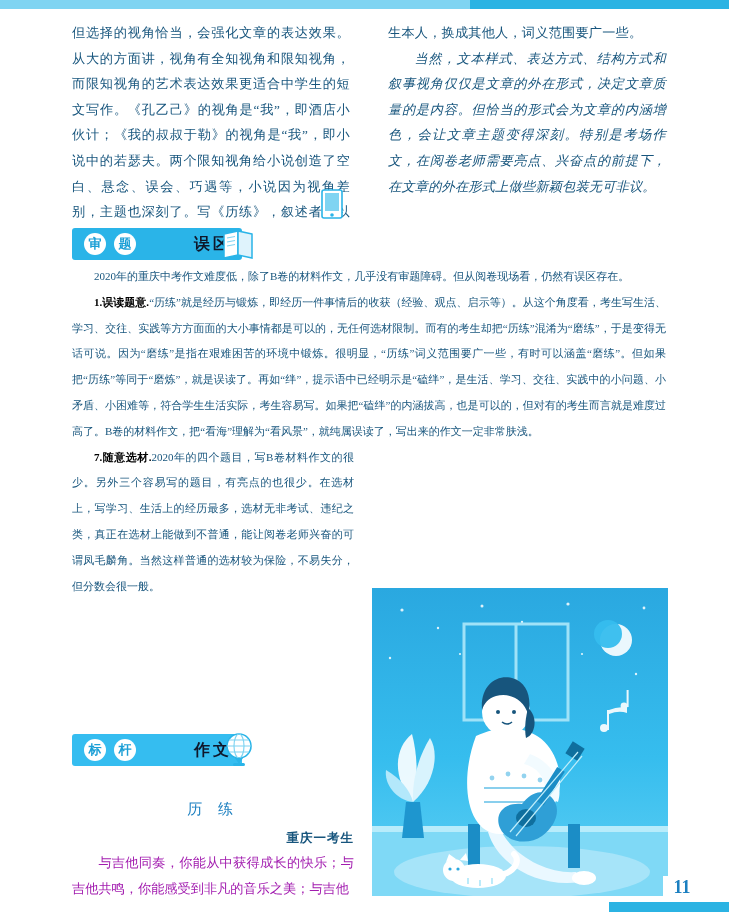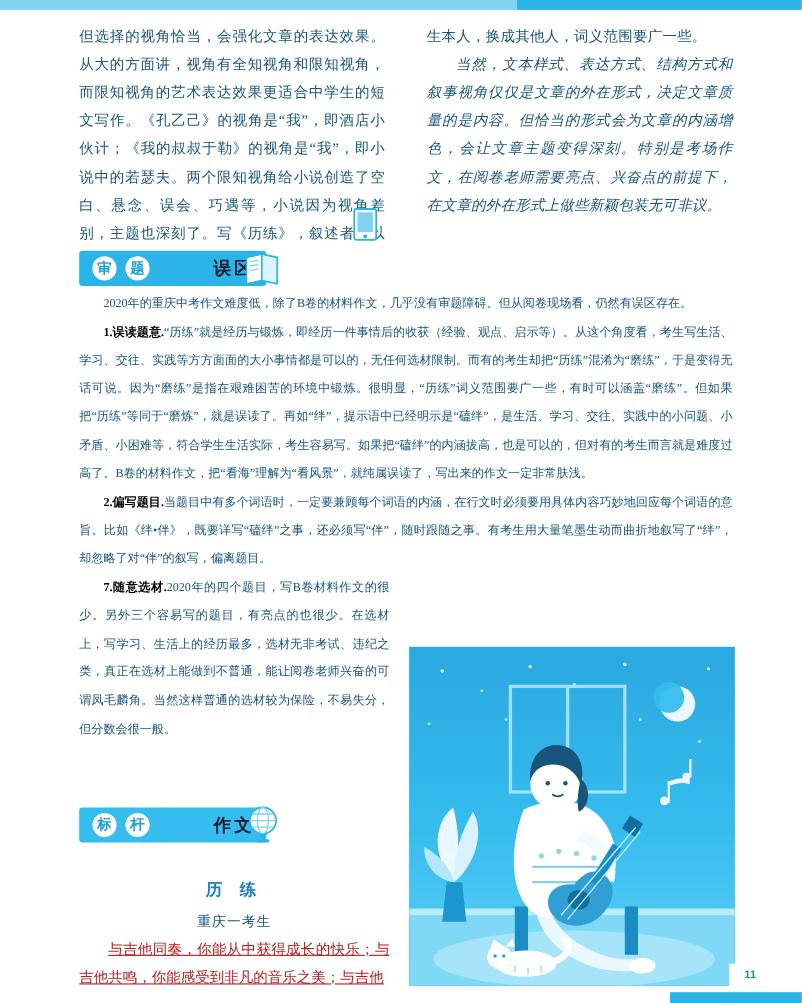--- a/index.html
+++ b/index.html
@@ -147,46 +147,45 @@
   }
 
   
   .article-title {
     position: absolute;
     top: 800px;
     left: 72px;
     width: 282px;
     text-align: center;
     font-size: 15px;
-    font-weight: bold;
+    font-weight: normal;
     color: #1b7fc0;
     letter-spacing: 6px;
     font-family: "Liberation Serif", "DejaVu Serif", serif;
   }
   .article-author {
     position: absolute;
     top: 830px;
     left: 72px;
     width: 282px;
-    text-align: center;
+    text-align: right;
     font-size: 12.5px;
-    font-weight: normal;
+    font-weight: bold;
     color: #17557d;
     letter-spacing: 1px;
   }
   .article-body {
     position: absolute;
     top: 850px;
     left: 72px;
     width: 282px;
     font-size: 13.2px;
     line-height: 25.6px;
-    color: #b91c1c;
+    color: #a21caf;
     text-align: justify;
-    text-decoration: underline;
   }
   .article-body p { margin: 0; text-indent: 2em; }
 
   
   .illus {
     position: absolute;
     top: 588px;
     left: 372px;
     width: 296px;
     height: 308px;
@@ -211,25 +210,25 @@
     background: #2bb3e3;
   }
   .pn-box {
     position: absolute;
     right: 28px;
     bottom: 14px;
     width: 38px;
     height: 22px;
     background: #ffffff;
     color: #1b7fc0;
-    font-size: 10px;
+    font-size: 18px;
     font-weight: bold;
     text-align: center;
     line-height: 22px;
-    font-family: Liberation Sans, sans-serif;
+    font-family: Liberation Serif, serif;
   }
 </style>
 </head>
 <body>
 
 <div class="page">
 
   <div class="top-bar">
     <div class="seg-a"></div>
     <div class="seg-b"></div>
@@ -263,21 +262,20 @@
         <path d="M6 12 L20 9 L20 33 L6 36 Z" fill="#ffffff" stroke="#2ab4e8" stroke-width="1.5"></path>
         <path d="M34 12 L20 9 L20 33 L34 36 Z" fill="#dff3fc" stroke="#2ab4e8" stroke-width="1.5"></path>
         <path d="M9 16 L17 14.5 M9 20 L17 18.5 M9 24 L17 22.5" stroke="#7fd4f2" stroke-width="1.2"></path>
       </svg>
     </div>
   </div>
 
   <div class="body-flow">
     <p><span>2020年的重庆中考作文难度低，除了B卷的材料作文，几乎没有审题障碍。但从阅卷现场看，仍然有误区存在。</span></p>
     <p><span class="lead">1.误读题意.</span><span>“历练”就是经历与锻炼，即经历一件事情后的收获（经验、观点、启示等）。从这个角度看，考生写生活、学习、交往、实践等方方面面的大小事情都是可以的，无任何选材限制。而有的考生却把“历练”混淆为“磨练”，于是变得无话可说。因为“磨练”是指在艰难困苦的环境中锻炼。很明显，“历练”词义范围要广一些，有时可以涵盖“磨练”。但如果把“历练”等同于“磨炼”，就是误读了。再如“绊”，提示语中已经明示是“磕绊”，是生活、学习、交往、实践中的小问题、小矛盾、小困难等，符合学生生活实际，考生容易写。如果把“磕绊”的内涵拔高，也是可以的，但对有的考生而言就是难度过高了。B卷的材料作文，把“看海”理解为“看风景”，就纯属误读了，写出来的作文一定非常肤浅。</span></p>
-    <p><span class="lead">2.偏写题目.</span><span>当题目中有多个词语时，一定要兼顾每个词语的内涵，在行文时必须要用具体内容巧妙地回应每个词语的意旨。比如《绊•伴》，既要详写“磕绊”之事，还必须写“伴”，随时跟随之事。有考生用大量笔墨生动而曲折地叙写了“绊”，却忽略了对“伴”的叙写，偏离题目。</span></p>
     <p style="width:282px;"><span class="lead">7.随意选材.</span><span>2020年的四个题目，写B卷材料作文的很少。另外三个容易写的题目，有亮点的也很少。在选材上，写学习、生活上的经历最多，选材无非考试、违纪之类，真正在选材上能做到不普通，能让阅卷老师兴奋的可谓凤毛麟角。当然这样普通的选材较为保险，不易失分，但分数会很一般。</span></p>
   </div>
 
   <div class="section-head sh-biaogan">
     <div class="sh-plate light"></div>
     <div class="sh-circ sh-c1">标</div>
     <div class="sh-circ sh-c2">杆</div>
     <div class="sh-word">作文</div>
     <div class="sh-icon">
       <svg width="44" height="44" viewBox="0 0 44 44">

